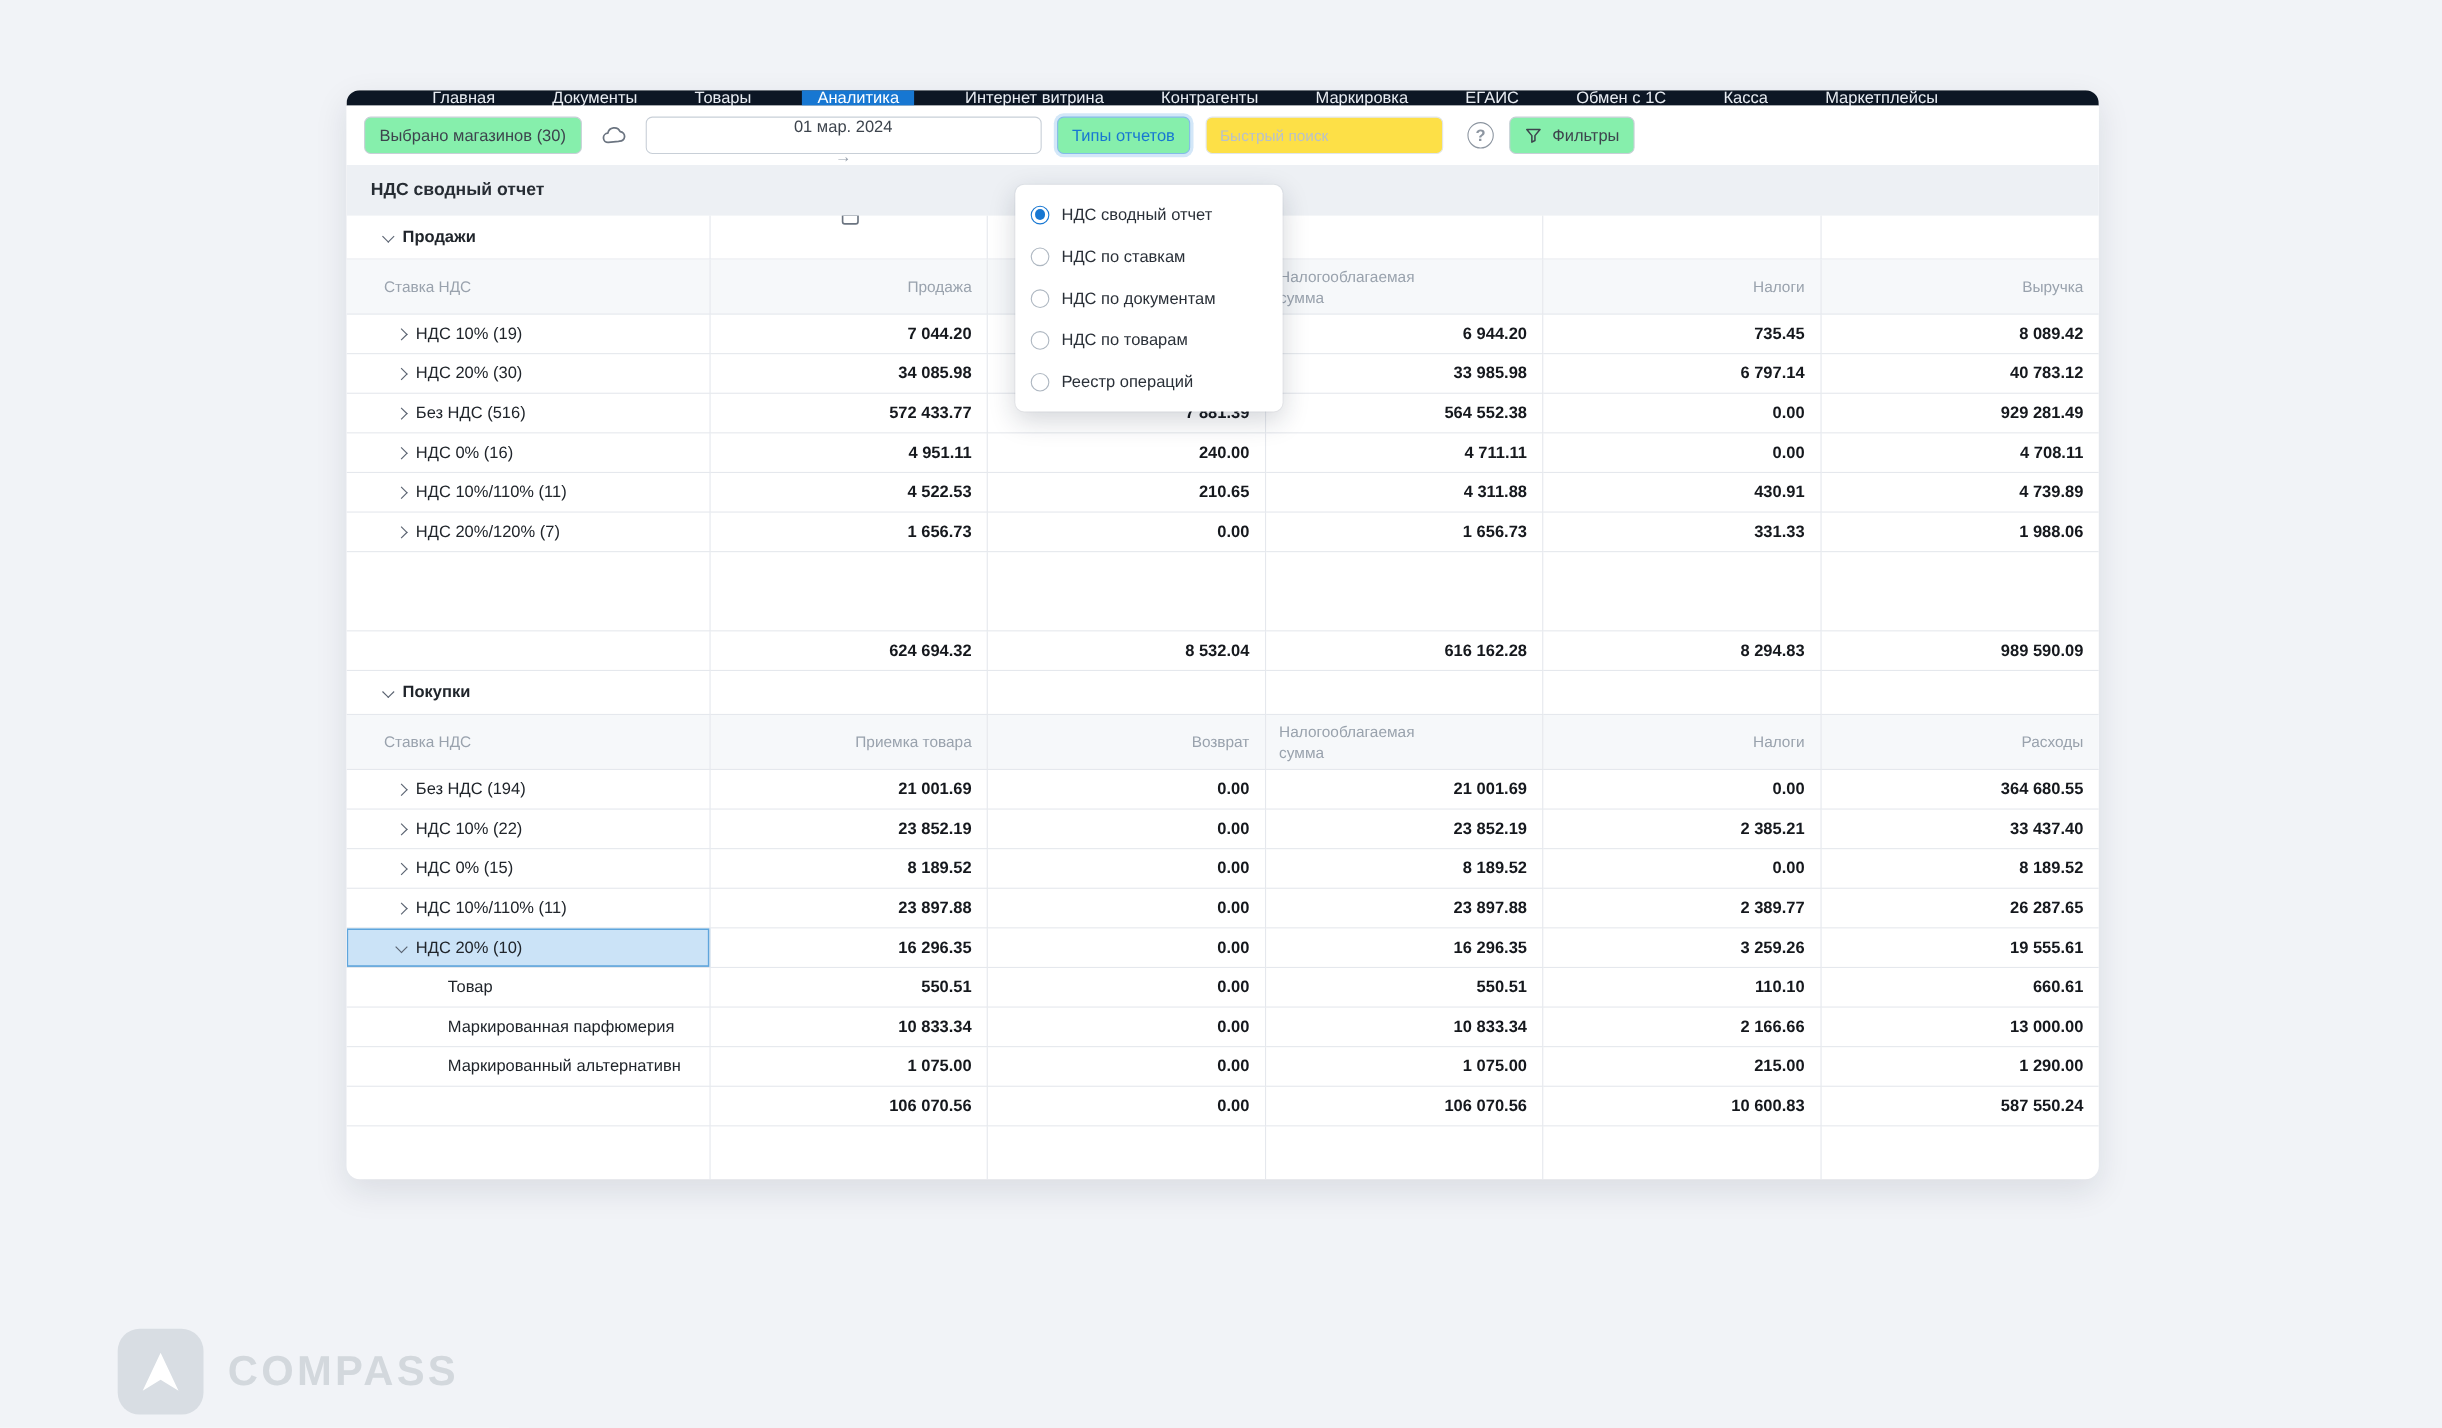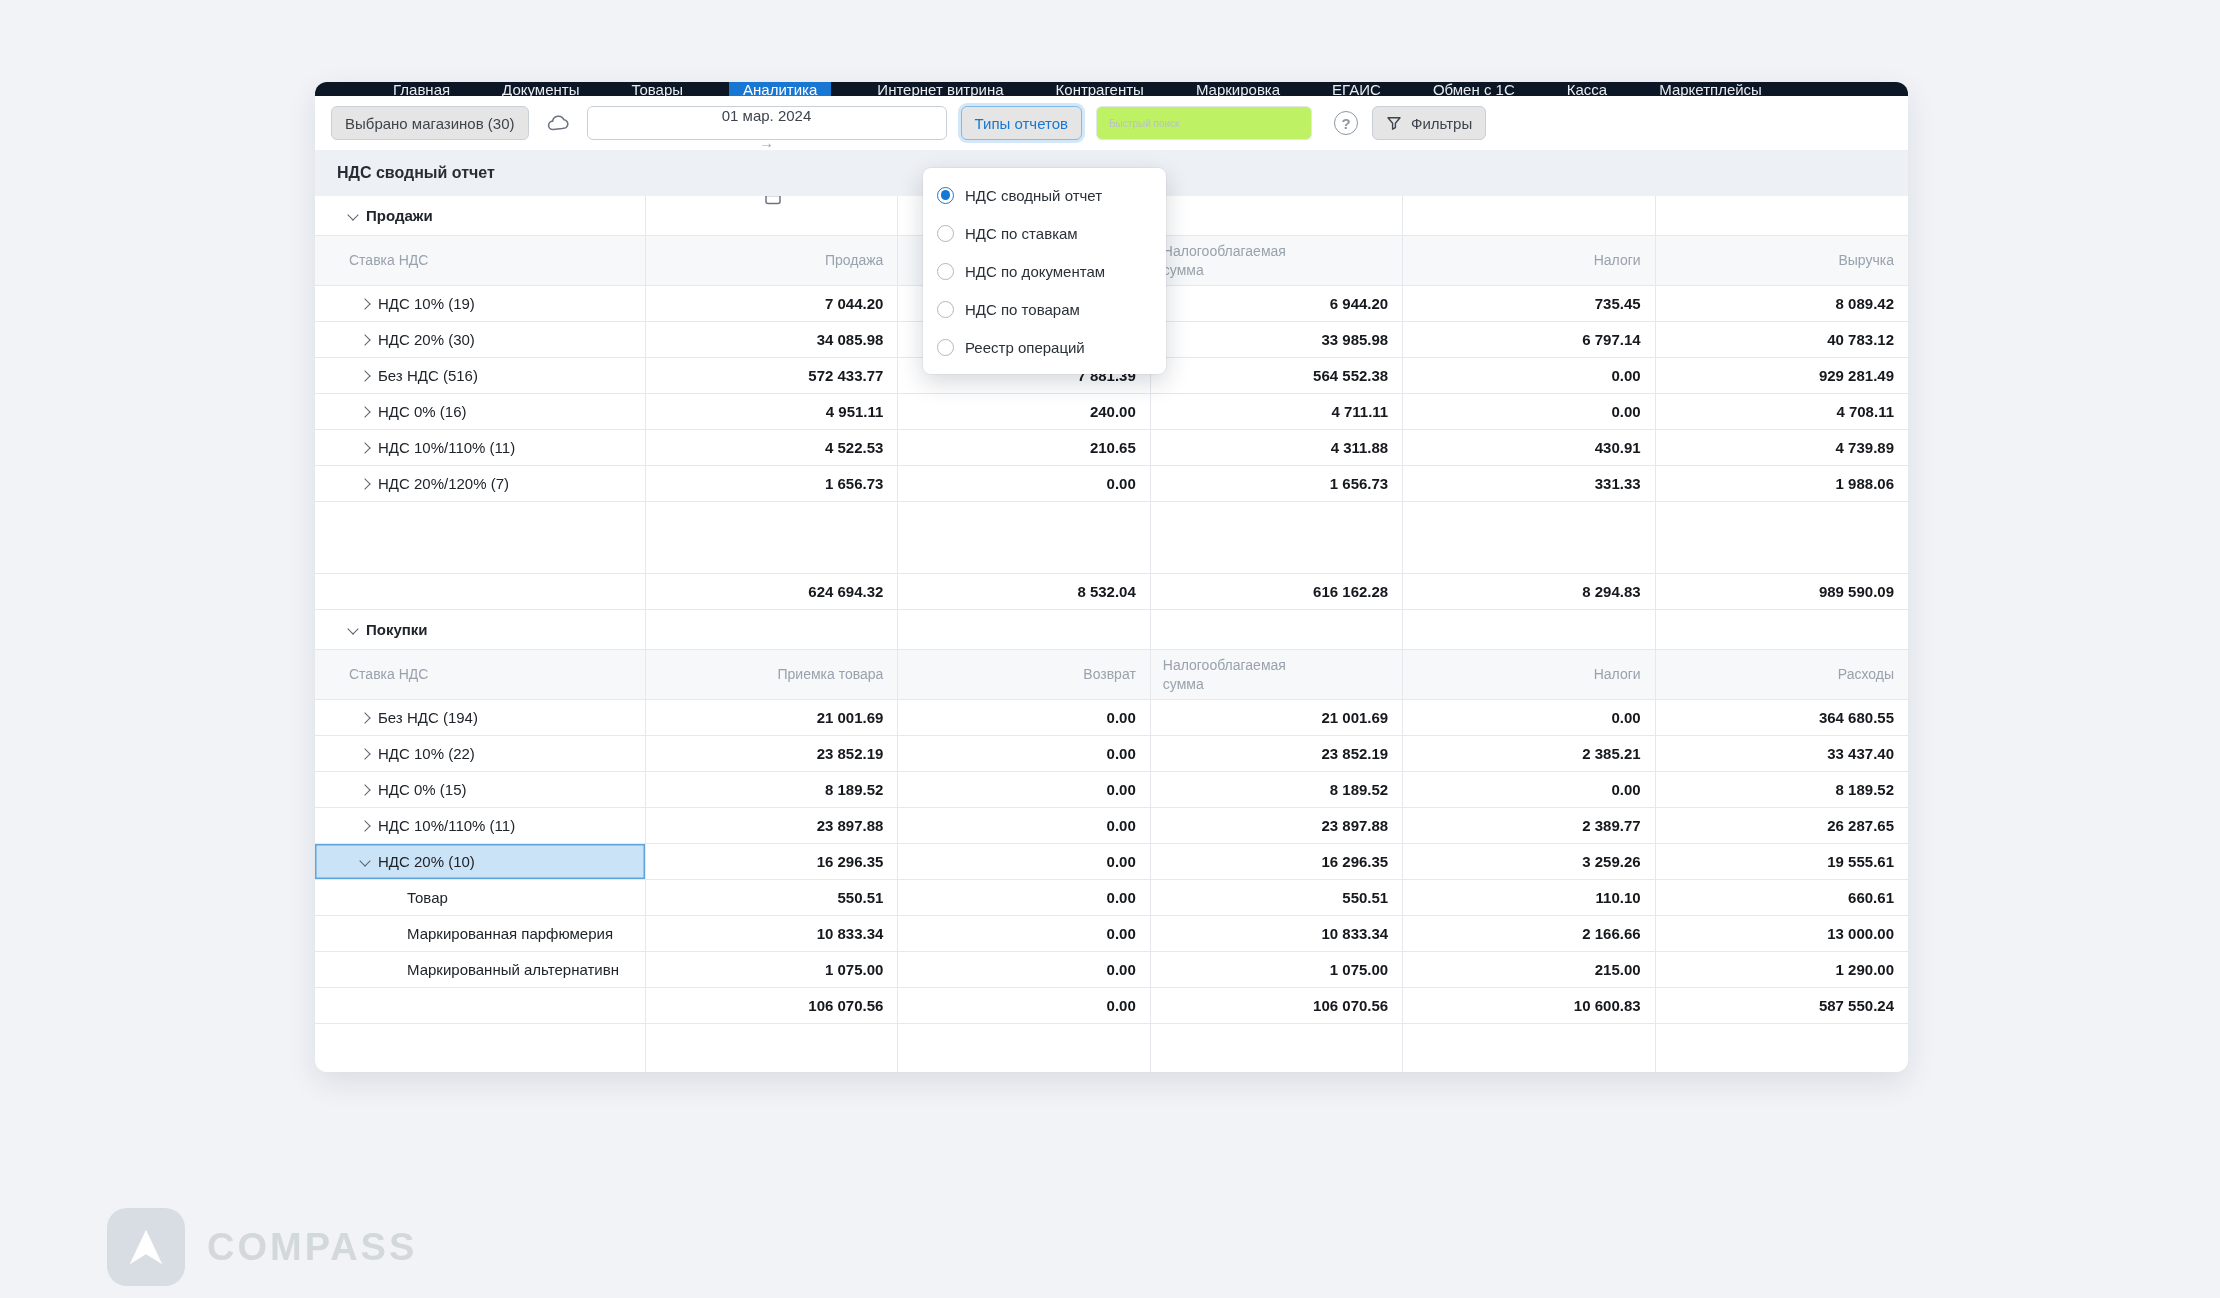--- a/index.html
+++ b/index.html
@@ -22,41 +22,41 @@
     padding:0 140px 0 72px; justify-content:space-between; flex:none;
   }
   .nav-item {
     color:#e9edf3; font-size:15px; display:flex; align-items:center;
     padding:0 6px; white-space:nowrap; cursor:pointer;
   }
   .nav-item.active { background:#1777d2; color:#fff; padding:0 14px; }
   
   .toolbar { height:54px; display:flex; align-items:center; padding:0 16px; gap:14px; background:#fff; flex:none; }
   .btn {
-    height:34px; border:1px solid #c8cfd7; border-radius:6px; background:#e5e5e5;
+    height:34px; border:1px solid #c8cfd7; border-radius:6px; background:#86efac;
     color:#3d444d; font-size:15px; display:inline-flex; align-items:center;
     padding:0 13px; gap:9px; white-space:nowrap; cursor:pointer;
     font-family:inherit;
   }
   .btn.types {
     color:#1777d2; border:1px solid #83bbe8;
     box-shadow:0 0 0 3px #d3e7f8;
   }
   .icon-wrap { display:inline-flex; align-items:center; justify-content:center; width:30px; height:30px; cursor:pointer; }
   .date-ctl {
     width:360px; height:34px; border:1px solid #c8cfd7; border-radius:6px;
     display:flex; align-items:center; padding:0 13px; gap:10px;
     font-size:15px; color:#3d444d;flex-direction:column;
   }
   .date-ctl .dval { cursor:pointer; }
   .date-ctl .arrow { color:#9aa3ae; flex:1; text-align:center; font-size:15px; }
   .search {
     width:216px; height:34px; border:1px solid #e1e6eb; border-radius:6px;
-    padding:0 12px; font-size:10px; color:#3d444d; outline:none;
-    font-family:inherit; background:#bef264;
+    padding:0 12px; font-size:14px; color:#3d444d; outline:none;
+    font-family:inherit; background:#fde047;
   }
   .search::placeholder { color:#b9c1ca; }
   .help {
     width:24px; height:24px; border-radius:50%; border:1.6px solid #8d96a1;
     color:#8d96a1; font-size:15px; display:flex; align-items:center;
     justify-content:center; font-weight:700; margin-left:8px; cursor:pointer; flex:none;
   }
   
   .title-row {
     height:46px; background:#edf0f4; display:flex; align-items:center;

